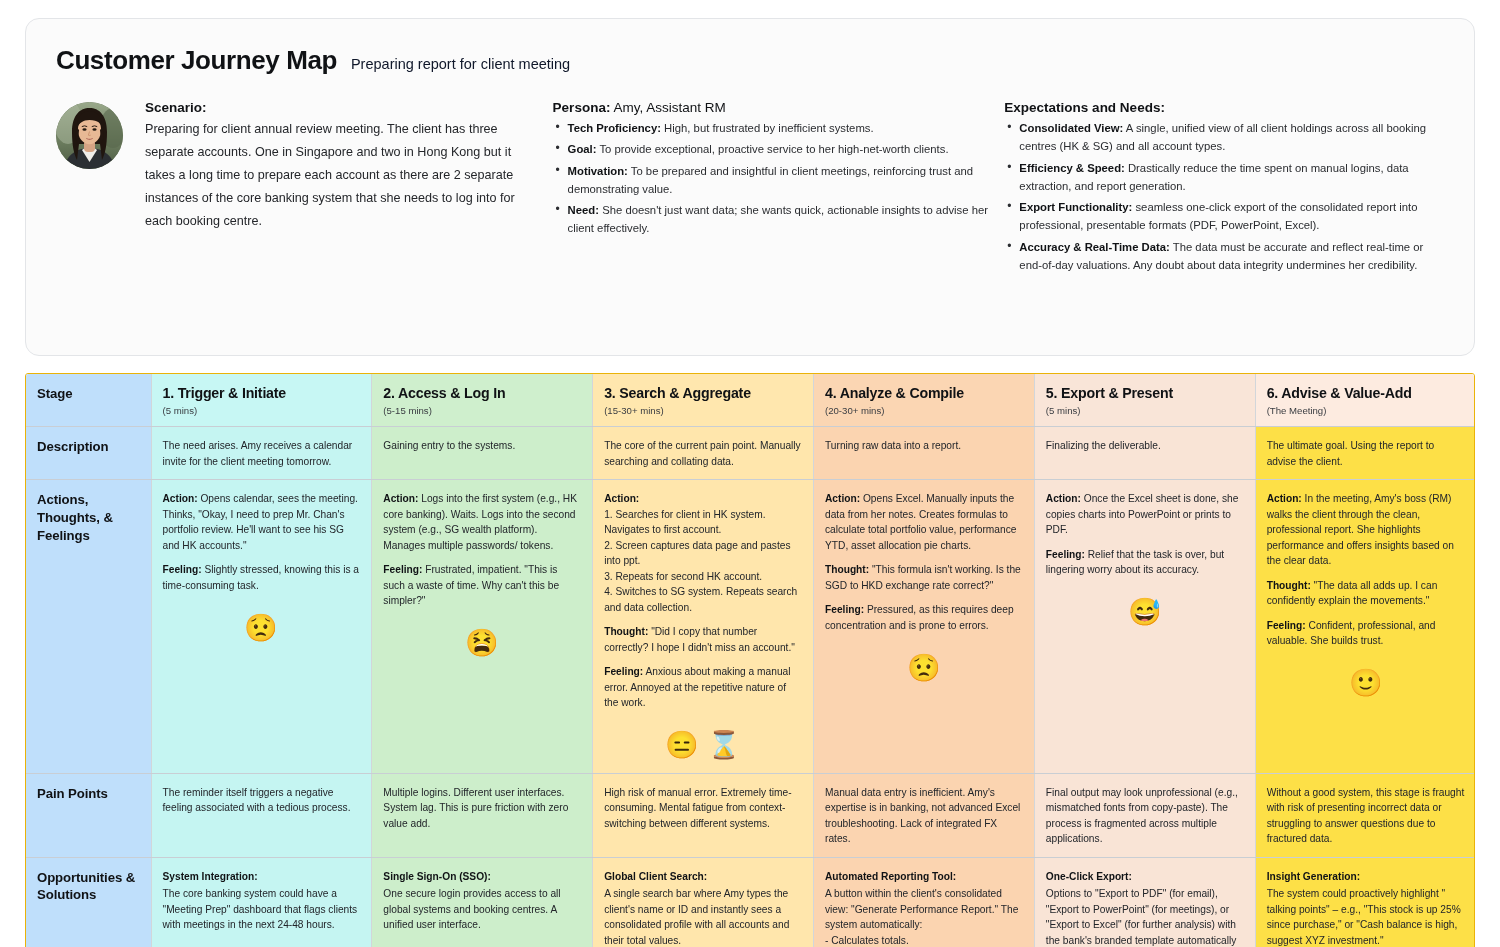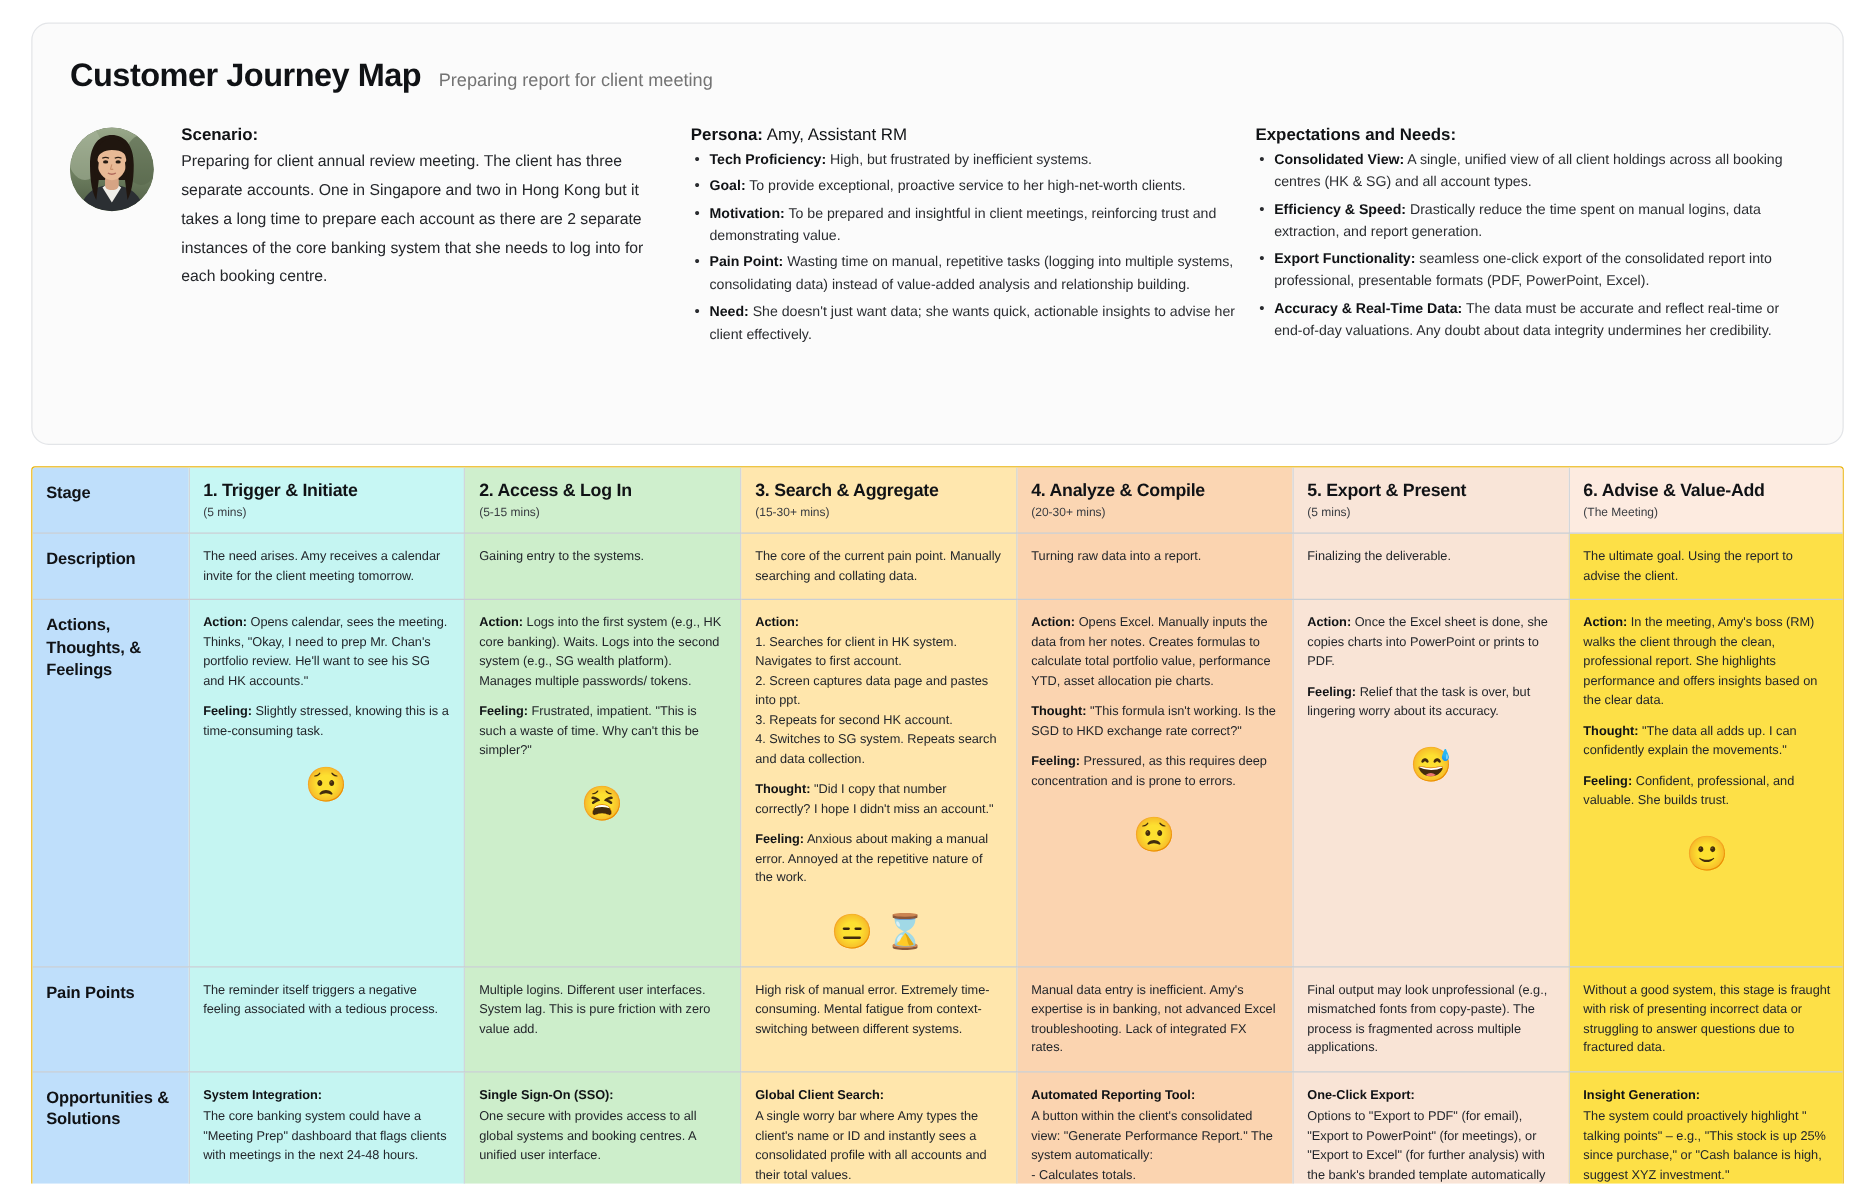--- a/index.html
+++ b/index.html
@@ -32,21 +32,21 @@
     margin: 0 0 24px 2px;
   }
   .title-main {
     font-size: 26px;
     font-weight: bold;
     letter-spacing: -0.4px;
     color: #101215;
   }
   .title-sub {
     font-size: 14.5px;
-    color: #737373;
+    color: #0f172a;
     font-weight: normal;
   }
 
   .cols {
     display: flex;
     align-items: flex-start;
     gap: 0;
   }
   .col-scenario { width: 508px; display: flex; gap: 22px; padding-left: 2px; }
   .col-persona  { width: 460px; padding-right: 14px; }
@@ -255,21 +255,20 @@
       </div>
 
       <div class="col-persona">
         <div class="block-head">
           <span>Persona:</span><span class="lite"> Amy, Assistant RM</span>
         </div>
         <ul class="bullets" id="persona-list">
             <li><b>Tech Proficiency:</b><span> High, but frustrated by inefficient systems.</span></li>
             <li><b>Goal:</b><span> To provide exceptional, proactive service to her high-net-worth clients.</span></li>
             <li><b>Motivation:</b><span> To be prepared and insightful in client meetings, reinforcing trust and demonstrating value.</span></li>
-            <li><b>Pain Point:</b><span> Wasting time on manual, repetitive tasks (logging into multiple systems, consolidating data) instead of value-added analysis and relationship building.</span></li>
             <li><b>Need:</b><span> She doesn't just want data; she wants quick, actionable insights to advise her client effectively.</span></li>
           </ul>
       </div>
 
       <div class="col-expect">
         <div class="block-head">Expectations and Needs:</div>
         <ul class="bullets" id="expect-list">
             <li><b>Consolidated View:</b><span> A single, unified view of all client holdings across all booking centres (HK &amp; SG) and all account types.</span></li>
             <li><b>Efficiency &amp; Speed:</b><span> Drastically reduce the time spent on manual logins, data extraction, and report generation.</span></li>
             <li><b>Export Functionality:</b><span> seamless one-click export of the consolidated report into professional, presentable formats (PDF, PowerPoint, Excel).</span></li>
@@ -387,25 +386,25 @@
             <td class="cell-text t6">Without a good system, this stage is fraught with risk of presenting incorrect data or struggling to answer questions due to fractured data.</td>
           </tr>
         <tr id="row-opp">
           <td class="rowlabel">Opportunities &amp; Solutions</td>
         <td class="cell-text t1">
               <div class="opp-title">System Integration:</div>
               <div>The core banking system could have a "Meeting Prep" dashboard that flags clients with meetings in the next 24-48 hours.</div>
             </td>
             <td class="cell-text t2">
               <div class="opp-title">Single Sign-On (SSO):</div>
-              <div>One secure with provides access to all global systems and booking centres. A unified user interface.</div>
+              <div>One secure login provides access to all global systems and booking centres. A unified user interface.</div>
             </td>
             <td class="cell-text t3">
               <div class="opp-title">Global Client Search:</div>
-              <div>A single worry bar where Amy types the client's name or ID and instantly sees a consolidated profile with all accounts and their total values.</div>
+              <div>A single search bar where Amy types the client's name or ID and instantly sees a consolidated profile with all accounts and their total values.</div>
             </td>
             <td class="cell-text t4">
               <div class="opp-title">Automated Reporting Tool:</div>
               <div>A button within the client's consolidated view: "Generate Performance Report." The system automatically:</div>
               <div>- Calculates totals.</div>
               <div>- Uses correct EOD FX rates.</div>
               <div>- Creates visualizations (charts, graphs).</div>
               <div>- Formats it professionally.</div>
             </td>
             <td class="cell-text t5">

